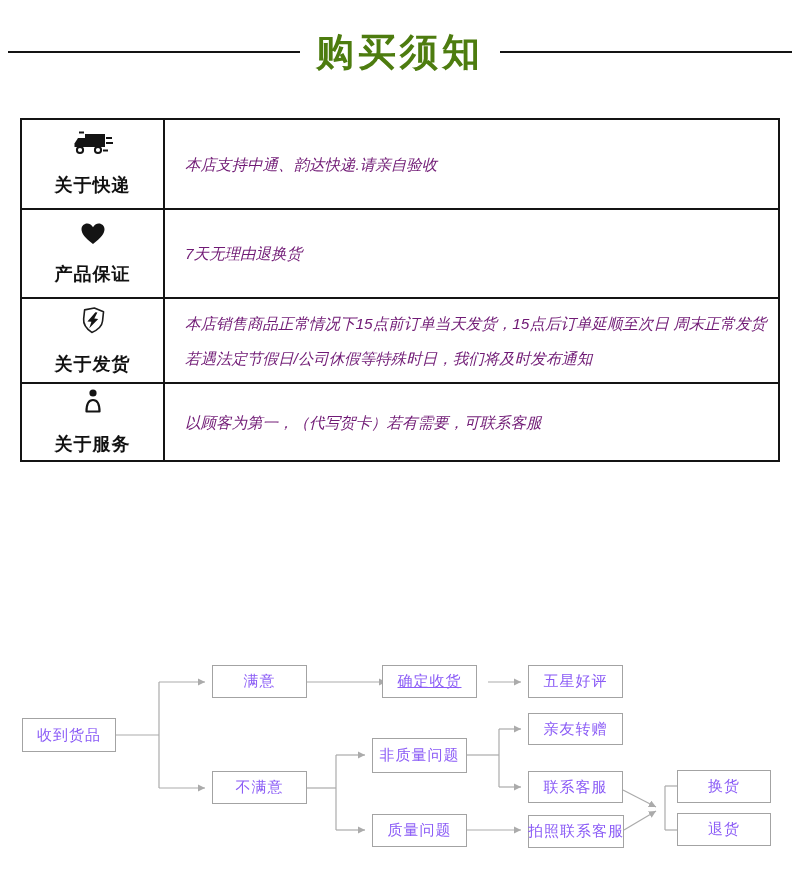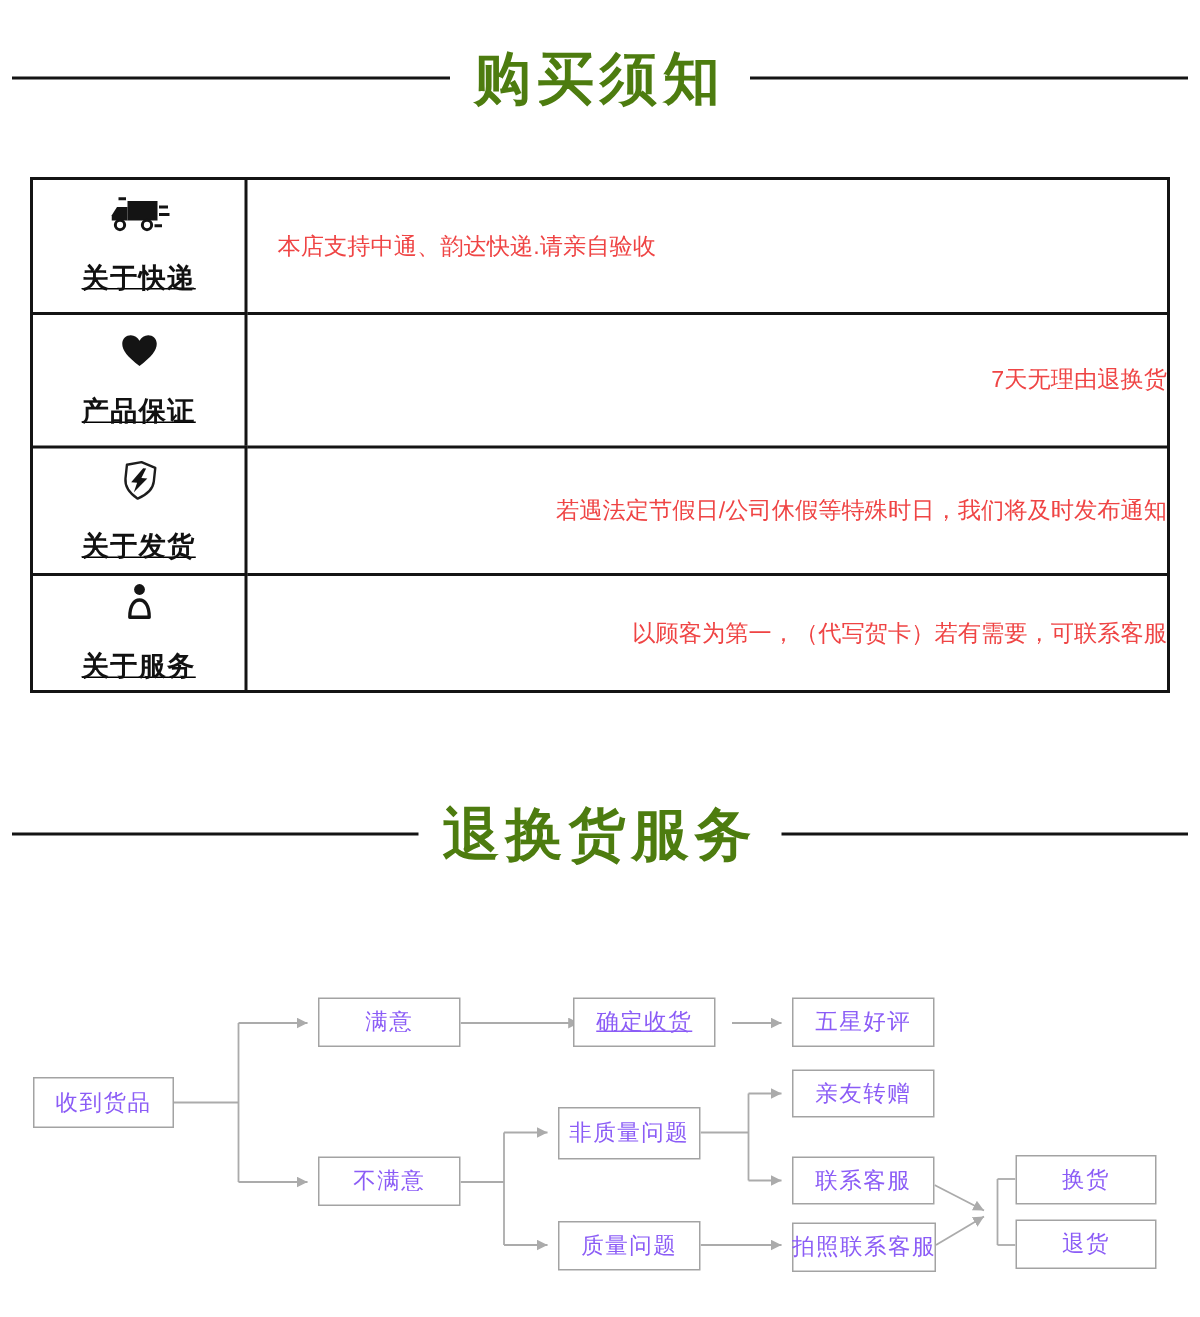--- a/index.html
+++ b/index.html
@@ -7,25 +7,25 @@
   #stage{position:relative;width:800px;height:878px;background:#ffffff;overflow:hidden;margin:0 auto;}
 
   
   .sec-head{position:absolute;left:0;width:100%;display:flex;align-items:center;box-sizing:border-box;padding:0 8px;}
   .sec-head .rule{flex:1;height:2px;background:#141414;}
   .sec-head .t{font-family:"Liberation Serif","DejaVu Serif",serif;font-weight:bold;font-size:38px;color:#4d7c0f;letter-spacing:4px;margin:0 16px;white-space:nowrap;}
 
   
   .ntable{position:absolute;left:20px;top:118px;width:760px;height:344px;border:2px solid #141414;box-sizing:border-box;display:grid;grid-template-columns:143px 1fr;grid-template-rows:88px 89px 85px 78px;background:#fff;}
   .cell{box-sizing:border-box;display:flex;}
-  .cell.bt{border-top:2px solid #141414;align-items:flex-end;}
-  .cell.lc{border-right:2px solid #141414;flex-direction:column;align-items:center;justify-content:center;gap:16px;text-decoration:underline;}
+  .cell.bt{border-top:2px solid #141414;}
+  .cell.lc{border-right:2px solid #141414;flex-direction:column;align-items:center;justify-content:center;gap:16px;}
   .cell.rc{flex-direction:column;justify-content:center;padding-left:20px;}
   .rowlabel{font-size:18px;font-weight:700;color:#111;letter-spacing:1px;}
-  .rowtext{font-size:15.5px;color:#ef4444;line-height:35px;white-space:nowrap;}
+  .rowtext{font-size:15.5px;color:#701a75;line-height:35px;white-space:nowrap;font-style:italic;}
 
   
   .flow{position:absolute;left:0;top:650px;width:800px;height:228px;}
   .flow svg.wires{position:absolute;left:0;top:0;}
   .fnode{position:absolute;box-sizing:border-box;border:1px solid #a3a3a3;background:#fff;color:#8b5cf6;font-size:15px;display:flex;align-items:center;justify-content:center;white-space:nowrap;letter-spacing:1px;}
   .icon svg{display:block;}
 </style>
 </head>
 <body>
 
@@ -75,42 +75,38 @@
         <svg width="30" height="30" viewBox="0 0 30 30">
           <g transform="rotate(6 15 15)">
             <path d="M15 2 L24.5 4.8 L24.5 14 C24.5 19.5 20.5 23.5 15 26.5 C9.5 23.5 5.5 19.5 5.5 14 L5.5 4.8 Z" fill="none" stroke="#1d1d1d" stroke-width="1.6" stroke-linejoin="round"></path>
             <path d="M16.5 6 L9.5 16 L13.5 16 L12 22.5 L20 12.5 L16 12.5 L18.5 6 Z" fill="#141414"></path>
           </g>
         </svg>
       </span>
       <span class="rowlabel">关于发货</span>
     </div>
     <div class="cell rc bt">
+      <span class="rowtext">本店销售商品正常情况下15点前订单当天发货，15点后订单延顺至次日 周末正常发货</span>
       <span class="rowtext">若遇法定节假日/公司休假等特殊时日，我们将及时发布通知</span>
     </div>
 
     <div class="cell lc bt">
       <span class="icon">
         <svg width="26" height="28" viewBox="0 0 26 28">
           <circle cx="13" cy="5" r="3.6" fill="#141414"></circle>
           <path d="M6.5 23.5 C6.5 15.5 9.5 12 13 12 C16.5 12 19.5 15.5 19.5 23.5 Z" fill="none" stroke="#141414" stroke-width="2.2" stroke-linejoin="round"></path>
         </svg>
       </span>
       <span class="rowlabel">关于服务</span>
     </div>
     <div class="cell rc bt">
       <span class="rowtext">以顾客为第一，（代写贺卡）若有需要，可联系客服</span>
     </div>
   </div>
 
-  <div class="sec-head" style="top:528px;height:56px;">
-    <div class="rule"></div>
-    <div class="t">退换货服务</div>
-    <div class="rule"></div>
-  </div>
 
   <div class="flow">
     <svg class="wires" width="800" height="228" viewBox="0 0 800 228">
       <defs>
         <marker id="ah" markerWidth="8" markerHeight="8" refX="6" refY="3" orient="auto">
           <path d="M0,0 L6,3 L0,6 Z" fill="#ababab"></path>
         </marker>
       </defs>
       <g stroke="#ababab" stroke-width="1.2" fill="none">
         <path d="M115,85 H159"></path>

